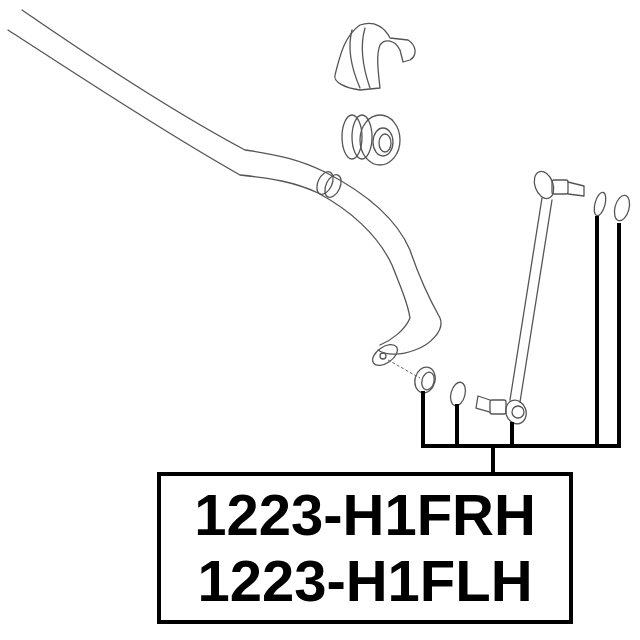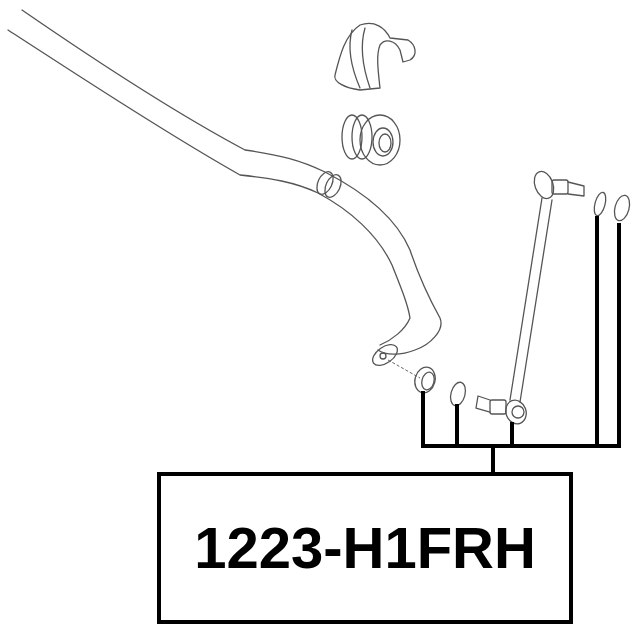--- a/index.html
+++ b/index.html
@@ -73,13 +73,14 @@
     <path class="thick" d="M457,406 L457,446"></path>
     <path class="thick" d="M512,424 L512,446"></path>
     <path class="thick" d="M597,218 L597,446"></path>
     <path class="thick" d="M619,225 L619,446 L597,446"></path>
     <path class="thick" d="M493,446 L493,472"></path>
   </g>
 </svg>
 
 <div class="label-box">
   <div class="part-no">1223-H1FRH</div>
+  <div class="part-no">1223-H1FLH</div>
 </div>
 
 </body></html>

